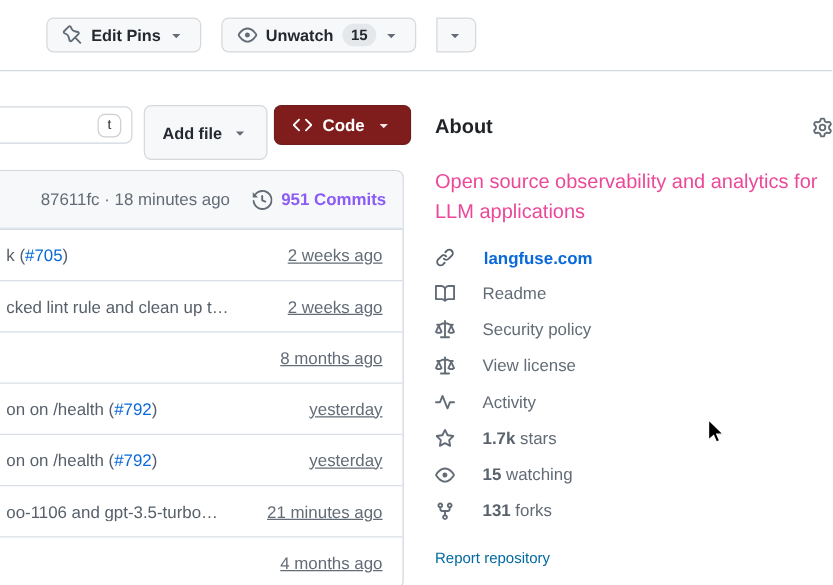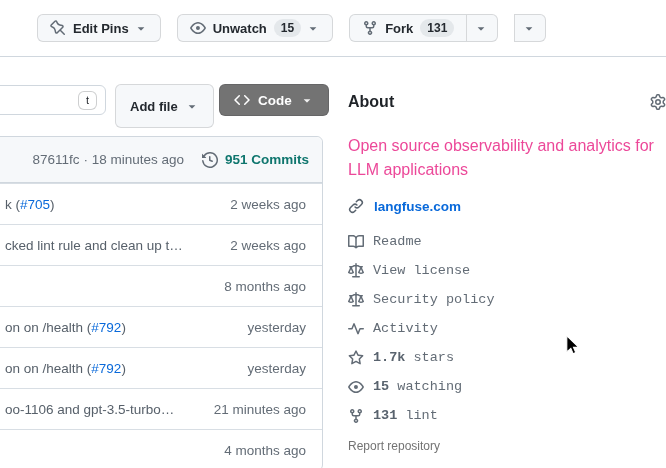--- a/index.html
+++ b/index.html
@@ -43,60 +43,60 @@
     border:1px solid #d0d7de;border-radius:6px;background:#fff;
     display:flex;align-items:center;justify-content:flex-end;padding-right:8px;
   }
   .goto-input kbd{
     font-family:"Liberation Sans","DejaVu Sans",sans-serif;font-size:11px;color:#1f2328;
     border:1px solid rgba(31,35,40,0.22);border-radius:6px;padding:2px 7px;line-height:13px;background:#fff;
   }
   .add-file-btn{position:absolute;left:115px;top:84px;height:44px;padding:0 14px;gap:9px;}
   .code-btn{
     position:absolute;left:219px;top:84px;height:32px;padding:0 14px;gap:8px;
-    display:inline-flex;align-items:center;background:#737373;color:#fff;
+    display:inline-flex;align-items:center;background:#7f1d1d;color:#fff;
     border:1px solid rgba(31,35,40,0.15);border-radius:6px;font-size:13.5px;font-weight:700;cursor:pointer;box-sizing:border-box;
   }
   .code-btn .caret{color:rgba(255,255,255,0.9);}
 
   
   .file-table{
     position:absolute;left:-40px;top:136px;width:363px;box-sizing:border-box;
     border:1px solid #d0d7de;border-radius:6px;background:#fff;
   }
   .commit-bar{
     height:46px;background:#f6f8fa;border-bottom:1px solid #d0d7de;border-radius:6px 6px 0 0;
     display:flex;align-items:center;justify-content:flex-end;gap:18px;padding-right:13px;box-sizing:border-box;
   }
   .commit-meta{color:#636c76;font-size:13.5px;white-space:nowrap;}
-  .commits-link{display:inline-flex;align-items:center;gap:7px;color:#0f766e;font-weight:700;font-size:13.5px;cursor:pointer;}
+  .commits-link{display:inline-flex;align-items:center;gap:7px;color:#8b5cf6;font-weight:700;font-size:13.5px;cursor:pointer;}
   .commits-link .icon{color:#636c76;}
   .file-row{
     height:41px;box-sizing:border-box;border-top:1px solid #d8dee4;
     display:flex;align-items:center;padding:0 16px 0 44px;
   }
   .file-row:first-of-type{border-top:0;}
   .row-msg{flex:1;color:#57606a;font-size:13.5px;white-space:nowrap;overflow:hidden;cursor:pointer;}
   .row-msg .issue-link{color:#0969da;cursor:pointer;}
-  .row-age{color:#636c76;font-size:13.5px;white-space:nowrap;text-align:right;cursor:pointer;}
+  .row-age{color:#636c76;font-size:13.5px;white-space:nowrap;text-align:right;cursor:pointer;text-decoration:underline;}
 
   
   .about{position:absolute;left:348px;top:86px;width:318px;}
   .about-head{display:flex;align-items:center;justify-content:space-between;height:32px;}
   .about-title{font-size:16px;font-weight:700;margin:0;}
   .gear{color:#636c76;cursor:pointer;}
   .about-desc{margin-top:16px;font-size:16px;line-height:24px;color:#ec4899;width:318px;}
-  .about-site{margin-top:15px;display:flex;align-items:center;gap:10px;}
+  .about-site{margin-top:15px;display:flex;align-items:center;gap:23px;}
   .about-site .icon{color:#59636e;}
   .site-link{color:#0969da;font-weight:700;font-size:13.5px;cursor:pointer;}
   .about-list{margin-top:13px;}
-  .about-item{display:flex;align-items:center;gap:9px;height:29px;color:#636c76;font-size:13.5px;cursor:pointer;font-family:Liberation Mono, monospace;}
+  .about-item{display:flex;gap:22px;height:29px;color:#636c76;font-size:13.5px;cursor:pointer;}
   .about-item .icon{color:#636c76;}
   .about-item b{font-weight:700;color:#59636e;}
-  .report-link{margin-top:9px;font-size:12px;color:#737373;cursor:pointer;}
+  .report-link{margin-top:9px;font-size:12px;color:#0369a1;cursor:pointer;}
 
   .cursor{position:absolute;left:565px;top:335px;width:22px;height:22px;pointer-events:none;}
 </style>
 </head>
 <body>
 
 <svg width="0" height="0" style="position:absolute" aria-hidden="true">
   <defs>
     <symbol id="oct-pin" viewBox="0 0 16 16">
         <path d="M4.456.734a1.75 1.75 0 0 1 2.826.504l.613 1.327a3.081 3.081 0 0 0 2.084 1.707l2.454.584c1.332.317 1.8 1.972.832 2.94L11.06 10l3.72 3.72a.75.75 0 1 1-1.061 1.06L10 11.06l-2.204 2.205c-.968.968-2.623.5-2.94-.832l-.584-2.454a3.081 3.081 0 0 0-1.707-2.084l-1.327-.613a1.75 1.75 0 0 1-.504-2.826L4.456.734ZM5.92 1.866a.25.25 0 0 0-.404-.072L1.794 5.516a.25.25 0 0 0 .072.404l1.328.613A4.582 4.582 0 0 1 5.73 9.63l.584 2.454a.25.25 0 0 0 .42.12l5.47-5.47a.25.25 0 0 0-.12-.42L9.63 5.73a4.581 4.581 0 0 1-3.098-2.537L5.92 1.866Z"></path>
@@ -155,34 +155,20 @@
     <svg class="icon lead-icon">
         <use href="#oct-eye"></use>
       </svg>
     <span>Unwatch</span>
     <span class="counter">15</span>
     <svg class="icon icon-sm caret">
         <use href="#oct-caret"></use>
       </svg>
   </button>
 
-  <div class="btn-group">
-    <button class="btn btn-main">
-      <svg class="icon lead-icon">
-          <use href="#oct-fork"></use>
-        </svg>
-      <span>Fork</span>
-      <span class="counter">131</span>
-    </button>
-    <button class="btn btn-caret">
-      <svg class="icon icon-sm caret">
-          <use href="#oct-caret"></use>
-        </svg>
-    </button>
-  </div>
 
   <div class="btn-group">
     <button class="btn btn-caret">
       <svg class="icon icon-sm caret">
           <use href="#oct-caret"></use>
         </svg>
     </button>
   </div>
 </div>
 
@@ -271,51 +257,51 @@
     <div class="about-item">
       <svg class="icon">
           <use href="#oct-book"></use>
         </svg>
       <span><b></b><span>Readme</span></span>
     </div>
     <div class="about-item">
       <svg class="icon">
           <use href="#oct-law"></use>
         </svg>
+      <span><b></b><span>Security policy</span></span>
+    </div>
+    <div class="about-item">
+      <svg class="icon">
+          <use href="#oct-law"></use>
+        </svg>
       <span><b></b><span>View license</span></span>
     </div>
     <div class="about-item">
       <svg class="icon">
-          <use href="#oct-law"></use>
-        </svg>
-      <span><b></b><span>Security policy</span></span>
-    </div>
-    <div class="about-item">
-      <svg class="icon">
           <use href="#oct-pulse"></use>
         </svg>
       <span><b></b><span>Activity</span></span>
     </div>
     <div class="about-item">
       <svg class="icon">
           <use href="#oct-star"></use>
         </svg>
       <span><b>1.7k</b><span> stars</span></span>
     </div>
     <div class="about-item">
       <svg class="icon">
           <use href="#oct-eye"></use>
         </svg>
       <span><b>15</b><span> watching</span></span>
     </div>
     <div class="about-item">
       <svg class="icon">
           <use href="#oct-fork"></use>
         </svg>
-      <span><b>131</b><span> lint</span></span>
+      <span><b>131</b><span> forks</span></span>
     </div>
   </div>
 
   <div class="report-link">Report repository</div>
 </div>
 
 <svg class="cursor" viewBox="0 0 24 24">
   <polygon points="2,1 2,18.5 6.4,14.6 8.9,20.3 11.7,19.1 9.2,13.5 15,13.5" fill="#000" stroke="#fff" stroke-width="1.1"></polygon>
 </svg>
 

